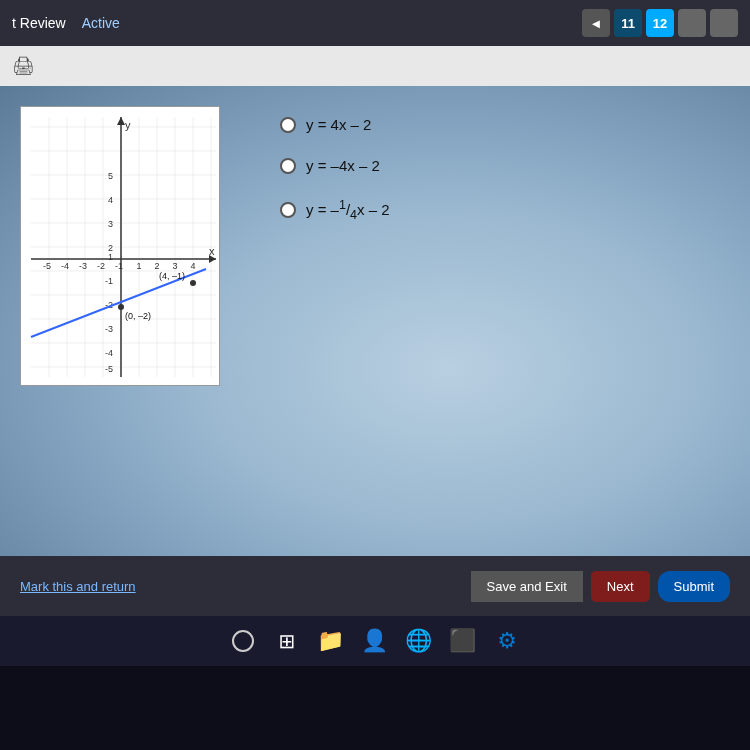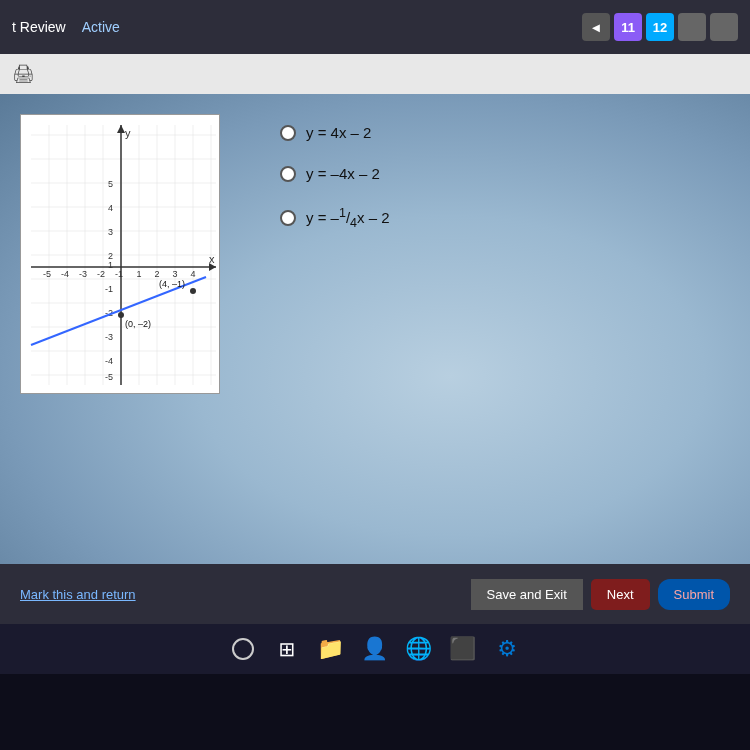--- a/index.html
+++ b/index.html
@@ -7,21 +7,21 @@
       width: 750px;
       height: 750px;
       overflow: hidden;
       font-family: Arial, sans-serif;
       background: #1a1a2e;
     }
 
     
     .top-bar {
       background: #2d2d3a;
-      height: 54px;
+      height: 46px;
       display: flex;
       align-items: center;
       padding: 0 12px;
       gap: 16px;
     }
     .top-bar-title {
       color: #ffffff;
       font-size: 14px;
       font-weight: 500;
     }
@@ -45,21 +45,21 @@
       font-weight: bold;
       display: flex;
       align-items: center;
       justify-content: center;
     }
     .nav-arrow {
       background: #555;
       color: white;
     }
     .nav-num-inactive {
-      background: #8b5cf6;
+      background: #0c4a6e;
       color: white;
     }
     .nav-num-active {
       background: #00aaff;
       color: white;
     }
     .nav-placeholder {
       width: 28px;
       height: 28px;
       background: #666;
@@ -172,21 +172,21 @@
       background: #7f1d1d;
       color: white;
       border: none;
       padding: 8px 16px;
       border-radius: 5px;
       font-size: 13px;
       cursor: pointer;
     }
     .btn-submit {
       background: #0055aa;
-      color: #fca5a5;
+      color: #ffffff;
       border: none;
       padding: 8px 16px;
       border-radius: 12px;
       font-size: 13px;
       cursor: pointer;
     }
 
     
     .taskbar {
       background: #1a1a2e;

